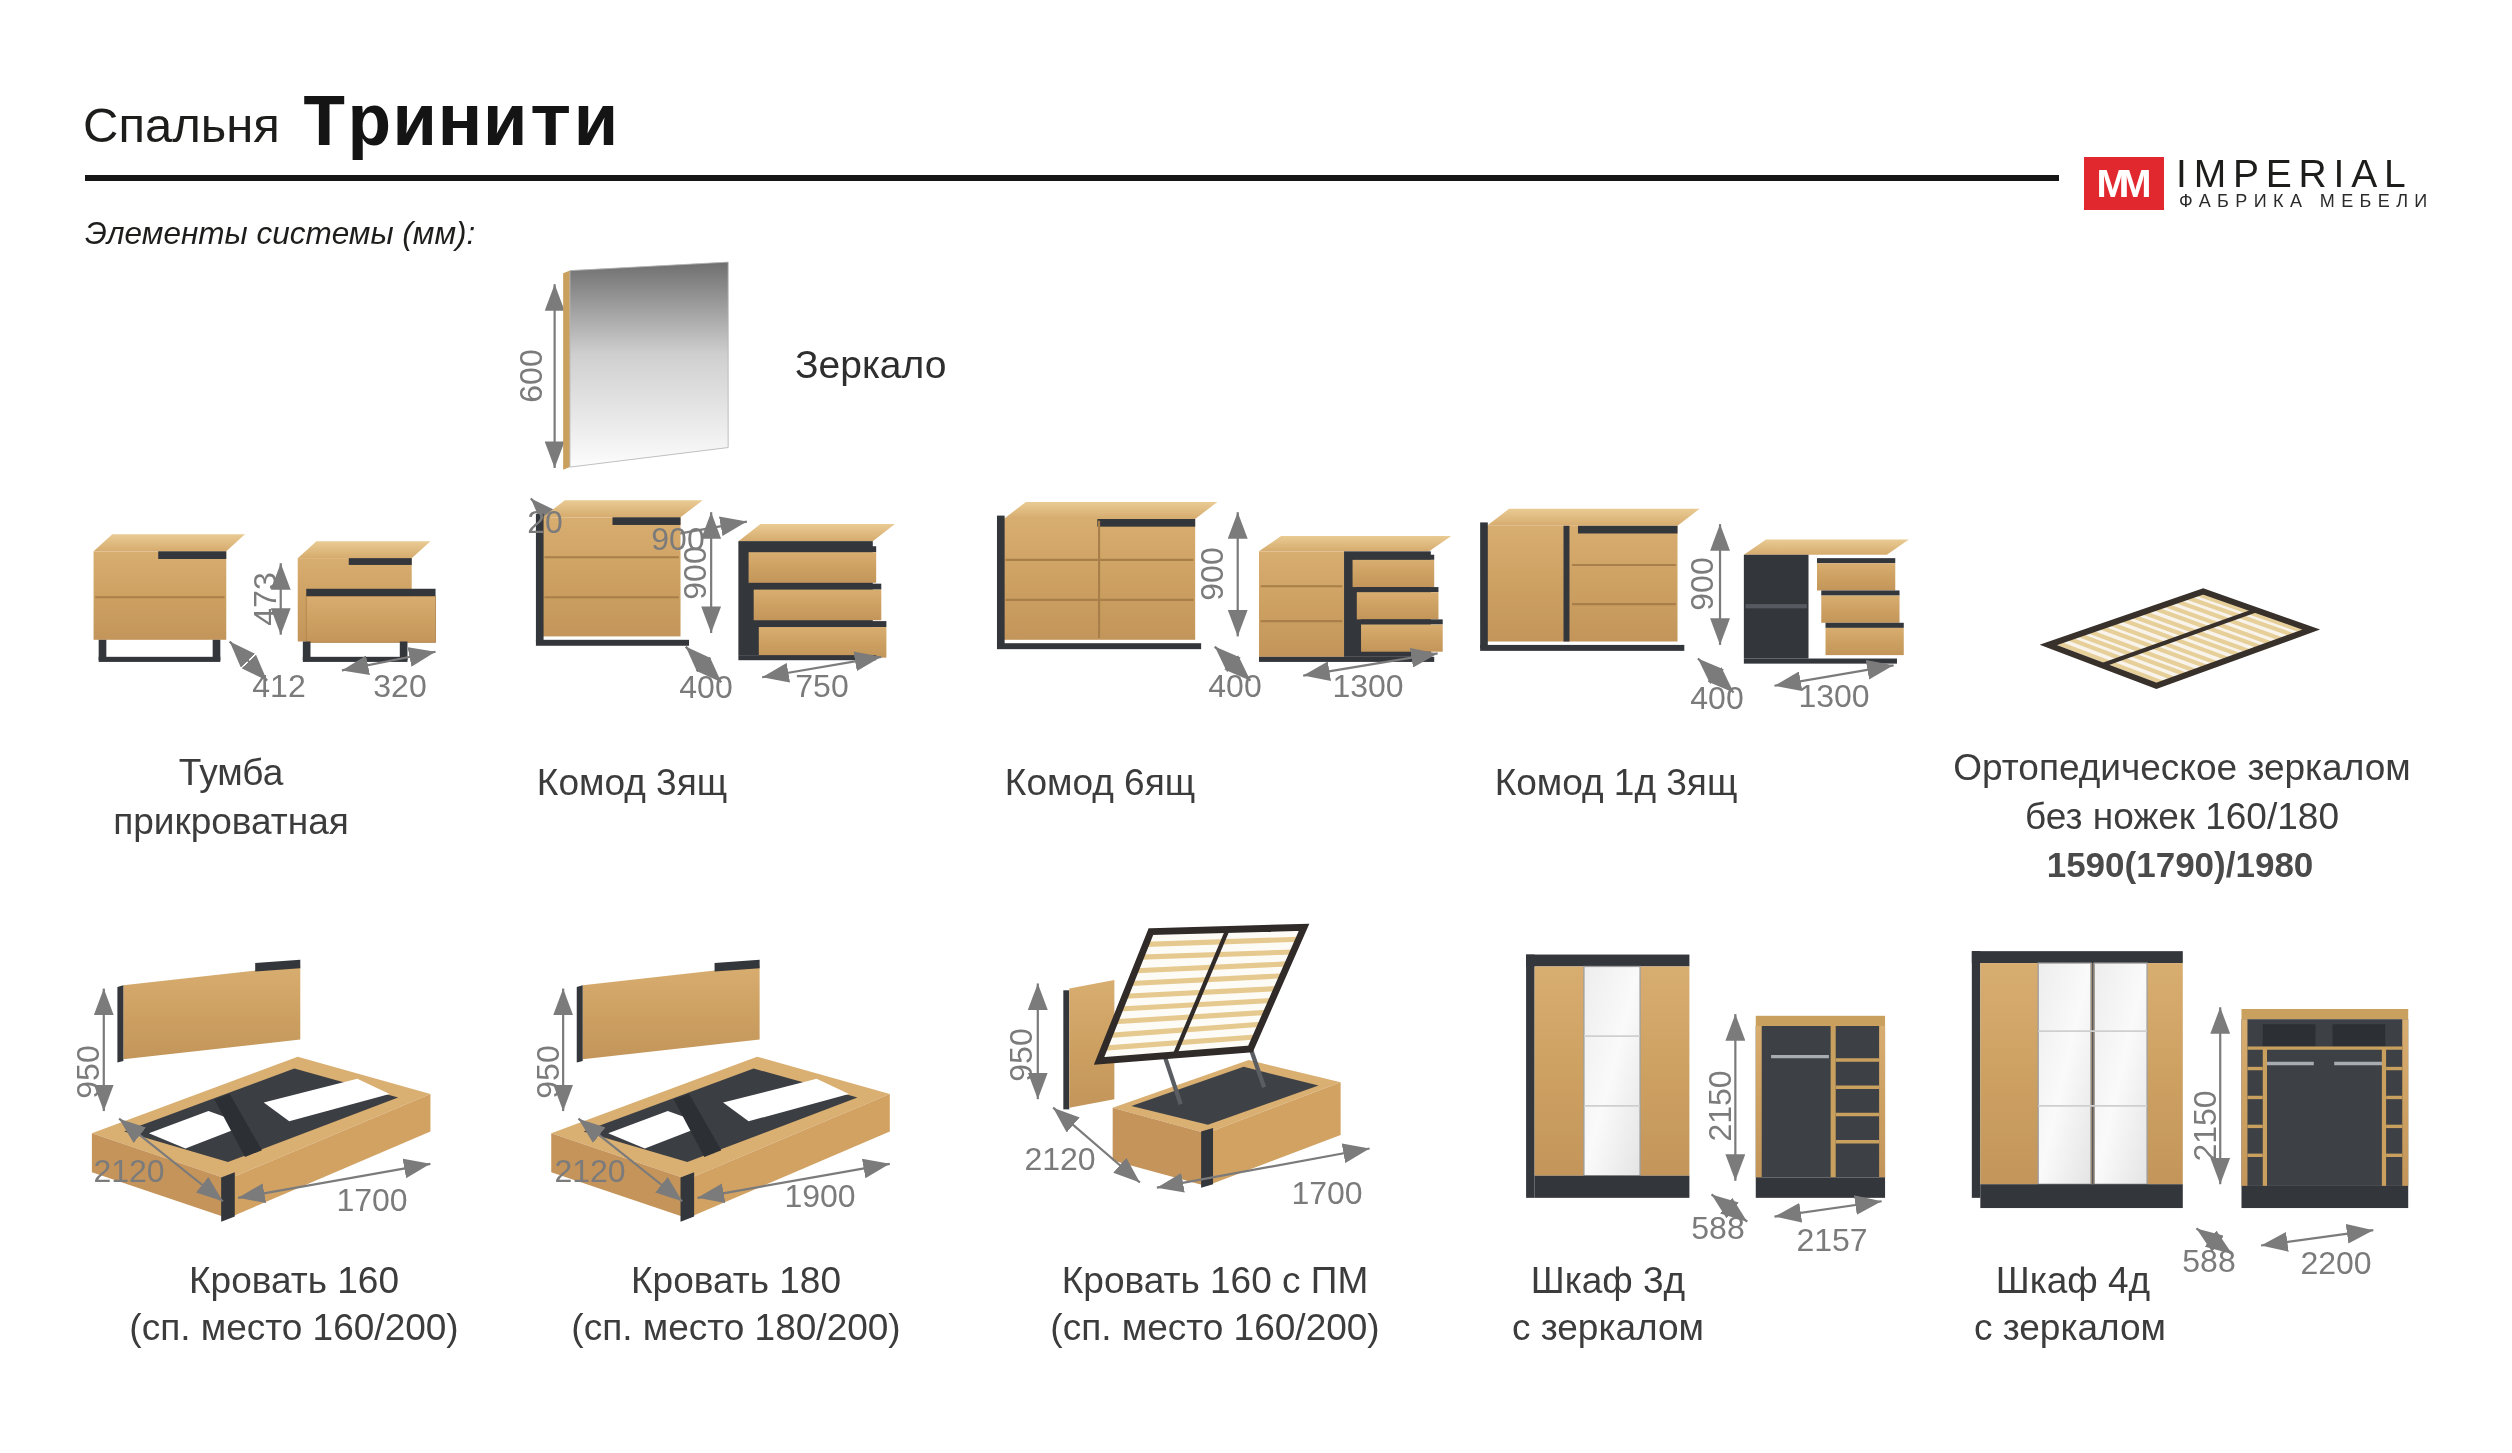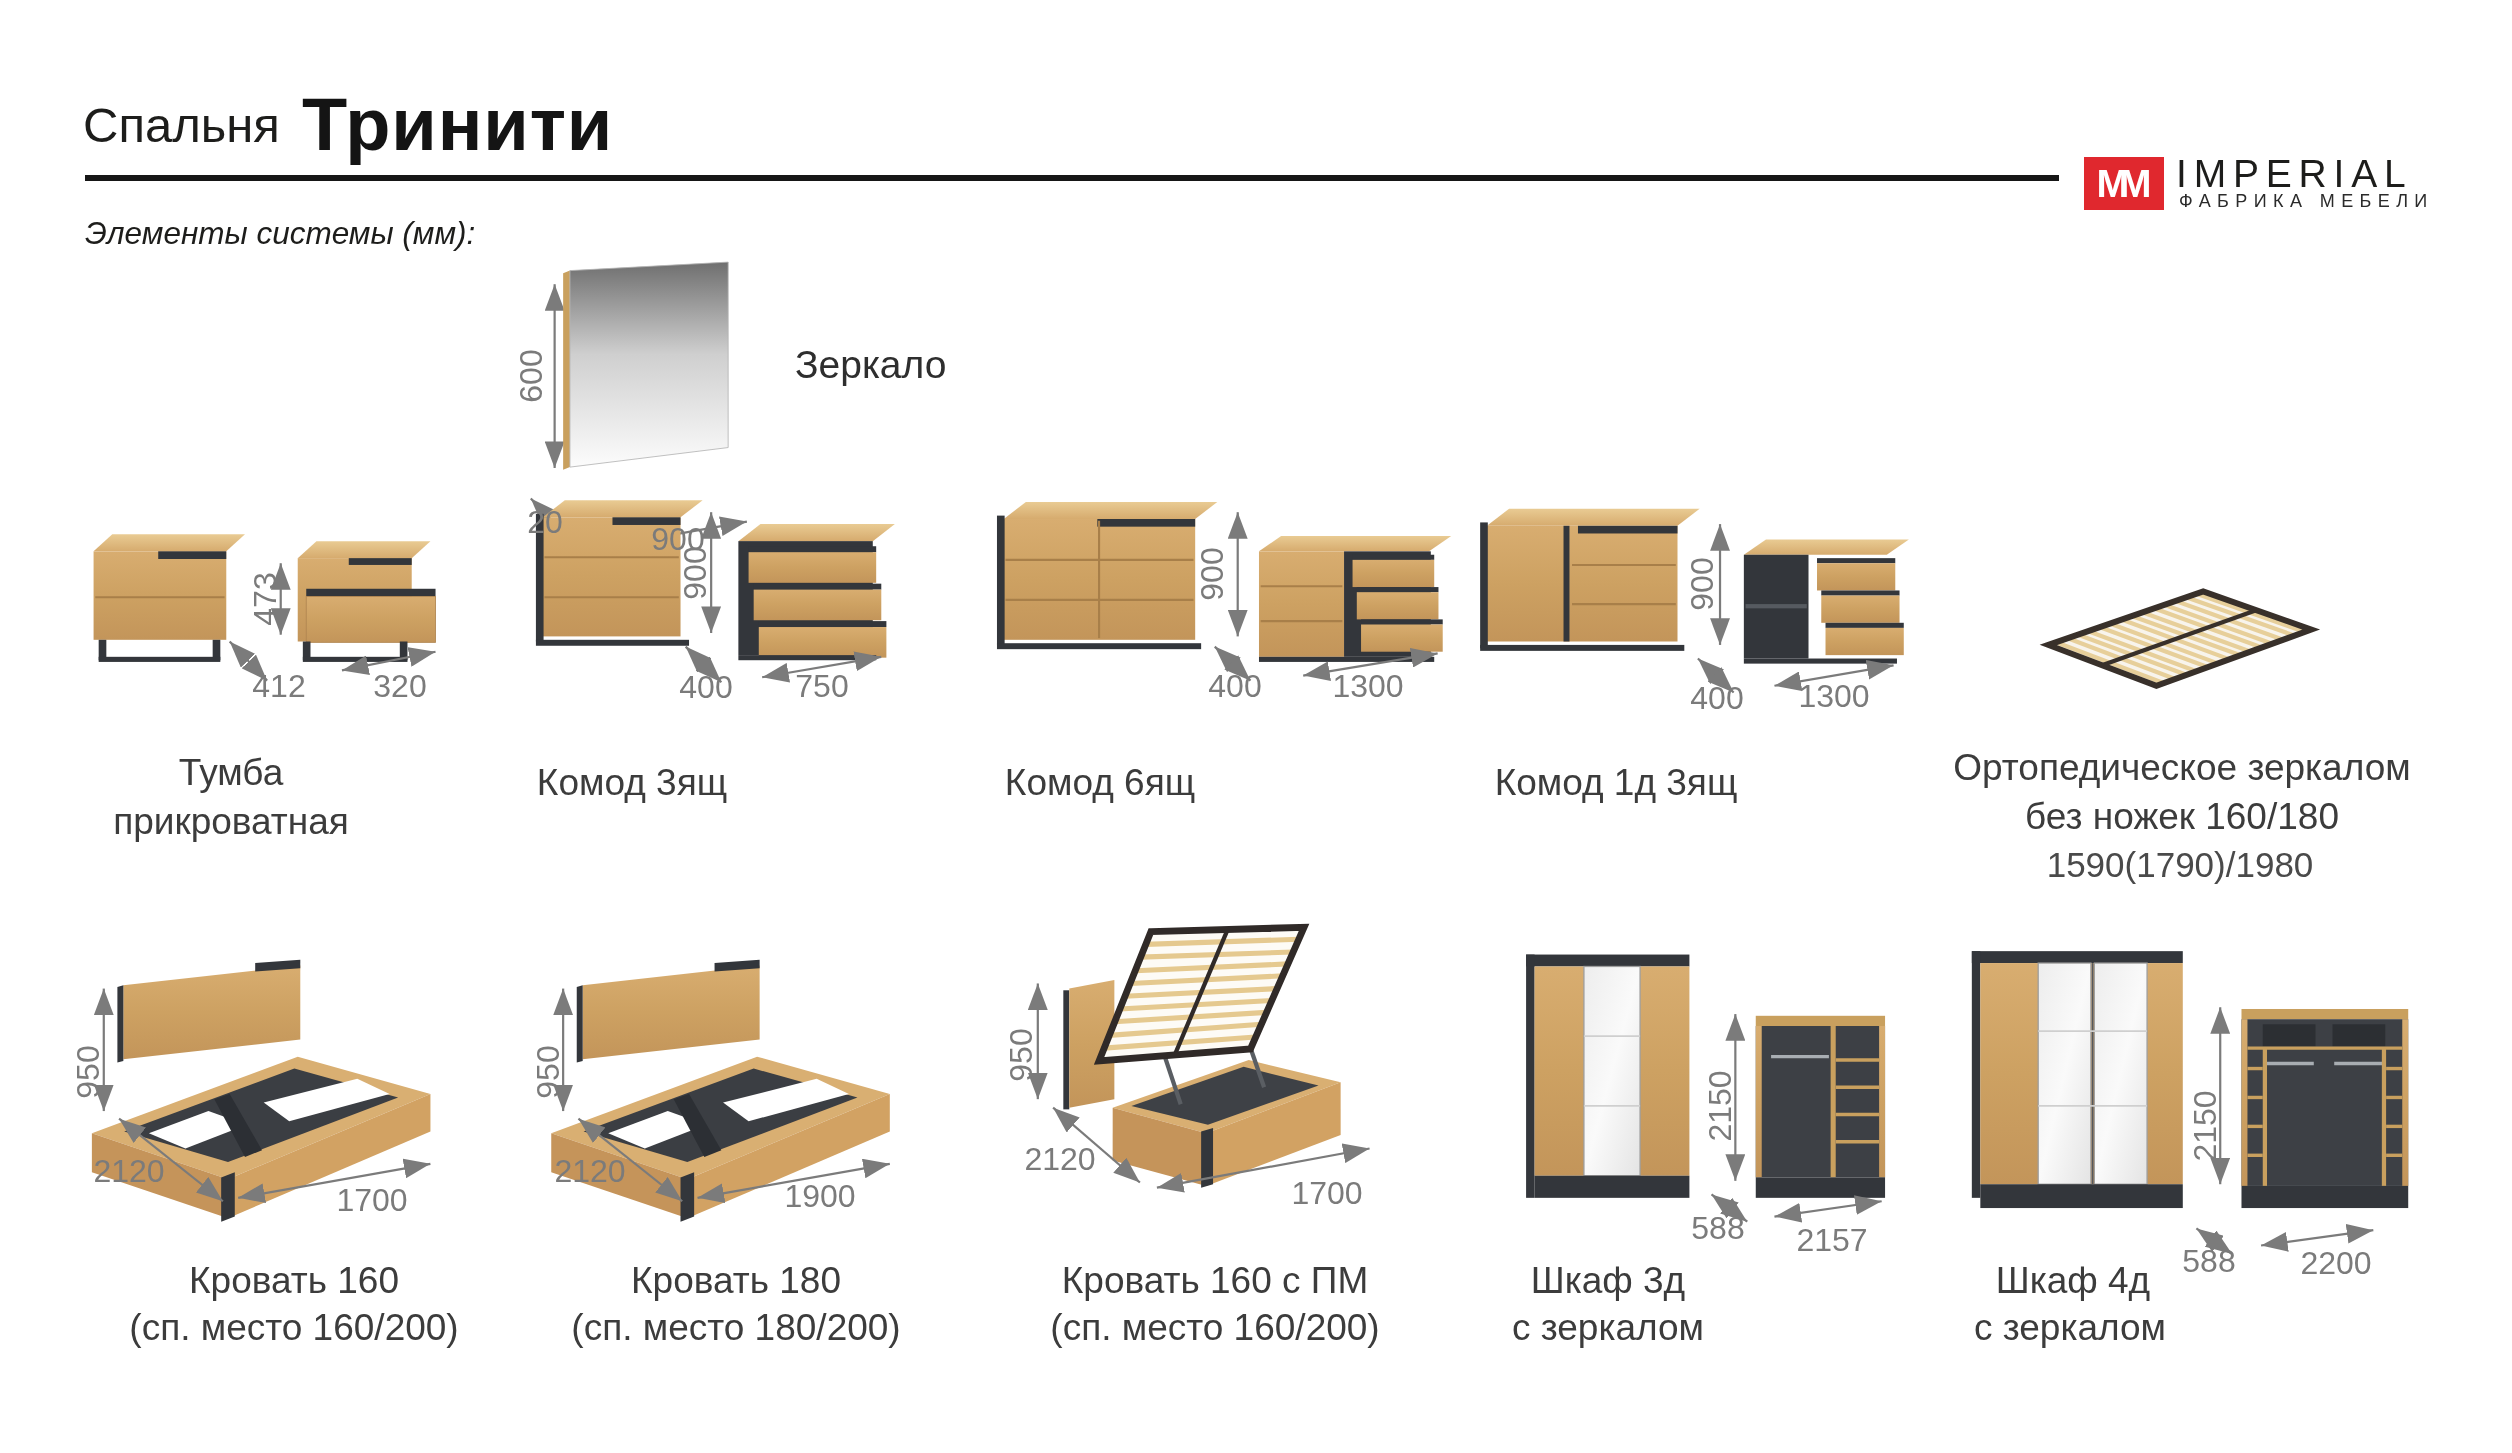--- a/index.html
+++ b/index.html
@@ -1,25 +1,25 @@
 <!DOCTYPE html>
 <html style="font-size:13.6px"><head>
 <meta charset="utf-8">
 <style>
   html,body{margin:0;padding:0;background:#fff;}
   body{width:2512px;height:1454px;position:relative;font-family:"Liberation Sans",sans-serif;overflow:hidden;}
   svg.art{position:absolute;left:0;top:0;}
   .dim{position:absolute;transform:translate(-50%,-50%);font-size:32px;color:#7b7b7b;white-space:nowrap;line-height:1;}
   .dim-v{transform:translate(-50%,-50%) rotate(-90deg);}
   .name{position:absolute;transform:translateX(-50%);font-size:37px;color:#3c3c3c;white-space:nowrap;line-height:1;}
-  .name-light{font-size:35px;font-weight:400;color:#4a4a4a;}
+  .name-light{font-size:35px;font-weight:700;color:#4a4a4a;}
   .mirror-label{position:absolute;left:795px;top:345px;font-size:39px;color:#2e2e2e;line-height:1;}
   .title-row{position:absolute;left:83px;top:88px;display:flex;align-items:center;line-height:1;}
   .title-prefix{font-size:49px;color:#1d1d1b;}
-  .title-name{font-size:74px;font-weight:bold;font-family:Liberation Sans, sans-serif;color:#141414;margin-left:22px;letter-spacing:0.9px;}
+  .title-name{font-size:74px;font-weight:bold;font-family:Liberation Mono, monospace;color:#141414;margin-left:22px;letter-spacing:0.9px;}
   .title-underline{position:absolute;left:85px;top:175px;width:1974px;height:6px;background:#161616;}
   .subtitle{position:absolute;left:85px;top:218px;font-size:31.5px;color:#1d1d1b;line-height:1;font-style:italic;}
   .logo-box{position:absolute;left:2084px;top:157px;width:80px;height:53px;background:#e0282e;display:flex;align-items:center;justify-content:center;}
   .logo-box span{color:#fff;font-size:39px;font-weight:bold;letter-spacing:-0.26em;padding-right:0.26em;line-height:1;}
   .logo-brand{position:absolute;left:2176px;top:154px;font-size:39px;letter-spacing:6.8px;color:#1d1d1b;line-height:1;}
   .logo-tagline{position:absolute;left:2179px;top:192px;font-size:18px;letter-spacing:6.4px;color:#2b2b2b;line-height:1;}
   .wd{fill:url(#gWood);}
   .wt{fill:url(#gWoodTop);}
   .dk{fill:#33363b;}
   .dl{stroke:#7b7b7b;stroke-width:2.6;marker-start:url(#ar);marker-end:url(#ar);}

